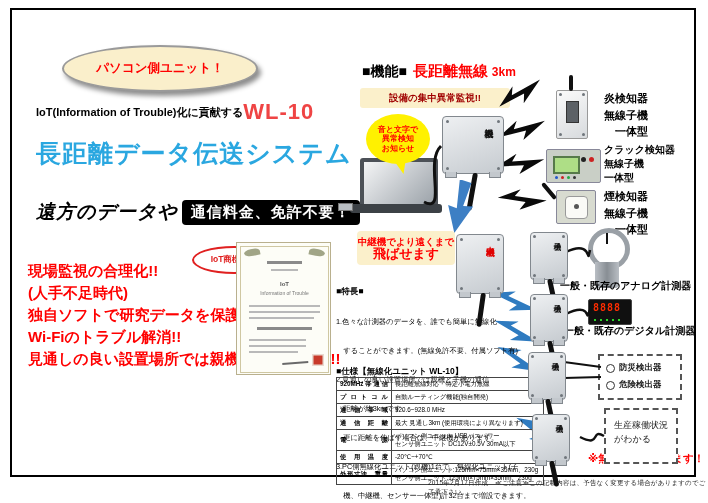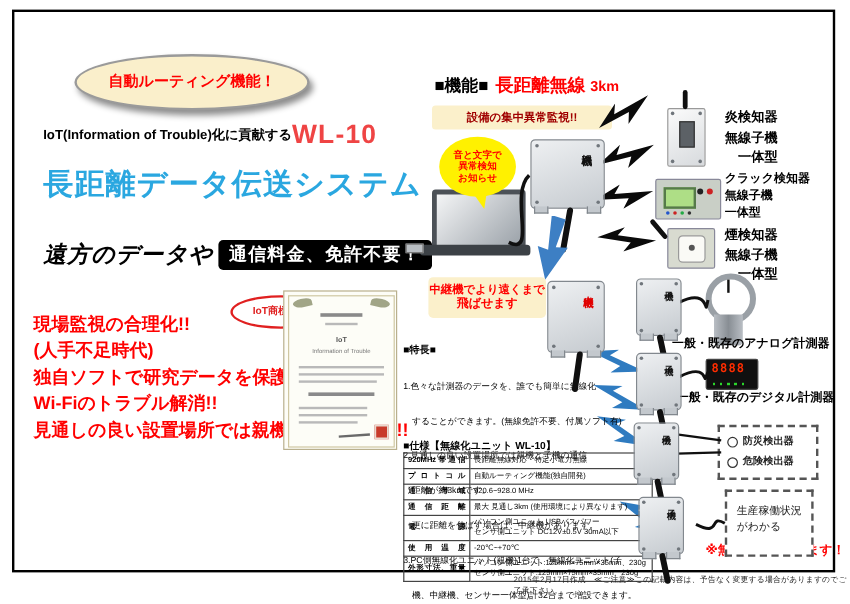--- a/index.html
+++ b/index.html
@@ -104,21 +104,21 @@
 
   <svg class="overlay" width="708" height="503">
     <path d="M424,202 C448,214 424,162 441,146" stroke="#101010" stroke-width="3" fill="none"></path>
     <path d="M566,252 C594,238 586,268 590,250" stroke="#101010" stroke-width="2.5" fill="none"></path>
     <path d="M566,314 C594,300 584,326 590,310" stroke="#101010" stroke-width="2.5" fill="none"></path>
     <path d="M564,362 L601,367 M564,378 L601,377" stroke="#101010" stroke-width="1.8" fill="none"></path>
     <path d="M580,437 C602,448 590,428 604,436" stroke="#101010" stroke-width="2.5" fill="none"></path>
   </svg>
 
   <div class="abs oval-badge">
-    <span>自動ルーティング機能！</span>
+    <span>パソコン側ユニット！</span>
   </div>
 
   <div class="abs iot-line">
     <span>IoT(Information of Trouble)化に貢献する</span><span class="wl">WL-10</span>
   </div>
 
   <div class="abs main-title">長距離データ伝送システム</div>
 
   <div class="abs tagline">
     <span>遠方のデータや</span><span class="fee-badge">通信料金、免許不要！</span>
@@ -185,21 +185,21 @@
     <span class="ant" style="left:30px;bottom:-38px;height:38px;transform:rotate(10deg);transform-origin:top;"></span>
     <span class="vlabel" style="right:8px;top:4px;font-size:9px;color:#111;">親機</span>
   </div>
 
   <svg class="abs" style="left:446px;top:180px;z-index:2;" width="34" height="54" viewBox="0 0 34 54">
     <polygon points="10,0 22,2 17,26 27,25 12,54 2,27 11,29" fill="#3d7fc4" transform="rotate(8 17 27)"></polygon>
   </svg>
 
   <div class="abs" style="left:357px;top:231px;width:98px;height:34px;background:#fbf0cb;border-radius:4px;display:flex;flex-direction:column;align-items:center;justify-content:center;z-index:2;">
     <div style="color:#f00;font-size:9.5px;font-weight:bold;line-height:12px;">中継機でより遠くまで</div>
-    <div style="color:#f00;font-size:10px;font-weight:bold;line-height:12px;">飛ばせます</div>
+    <div style="color:#f00;font-size:13px;font-weight:bold;line-height:12px;">飛ばせます</div>
   </div>
 
   <div class="abs unit" style="left:456px;top:234px;width:46px;height:58px;">
     <span class="screw" style="left:3px;top:3px;"></span>
       <span class="screw" style="right:3px;top:3px;"></span>
     <span class="screw" style="left:3px;bottom:3px;"></span>
       <span class="screw" style="right:3px;bottom:3px;"></span>
     <span class="tab l"></span>
       <span class="tab r"></span>
     <span class="ant" style="left:24px;bottom:-34px;height:34px;transform:rotate(8deg);transform-origin:top;"></span>

